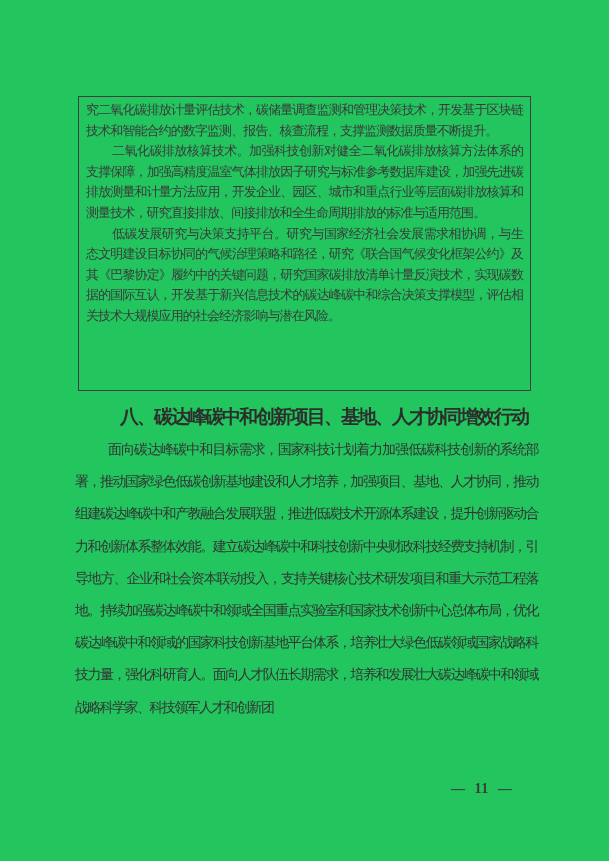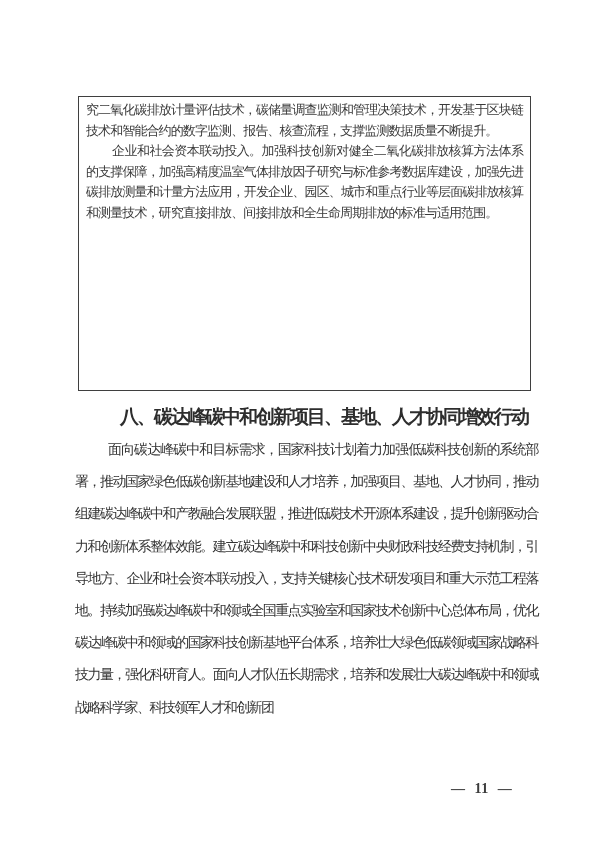--- a/index.html
+++ b/index.html
@@ -5,21 +5,21 @@
   * { margin: 0; padding: 0; box-sizing: border-box; }
 
   html, body {
     background: #e9e9e9;
   }
 
   .page {
     position: relative;
     width: 609px;
     height: 861px;
-    background: #ffffff;
+    background: #22c55e;
     font-family: "Liberation Serif", serif;
     color: #363636;
     overflow: hidden;
   }
 
   
   .excerpt-box {
     position: absolute;
     left: 78px;
     top: 96px;
@@ -82,21 +82,22 @@
     font-weight: bold;
   }
 </style>
 </head>
 <body>
 
 <div class="page">
 
   <div class="excerpt-box">
     <p class="no-indent">究二氧化碳排放计量评估技术，碳储量调查监测和管理决策技术，开发基于区块链技术和智能合约的数字监测、报告、核查流程，支撑监测数据质量不断提升。</p>
-    <p class="indent">企业和社会资本联动投入。加强科技创新对健全二氧化碳排放核算方法体系的支撑保障，加强高精度温室气体排放因子研究与标准参考数据库建设，加强先进碳排放测量和计量方法应用，开发企业、园区、城市和重点行业等层面碳排放核算和测量技术，研究直接排放、间接排放和全生命周期排放的标准与适用范围。</p>
+    <p class="indent">二氧化碳排放核算技术。加强科技创新对健全二氧化碳排放核算方法体系的支撑保障，加强高精度温室气体排放因子研究与标准参考数据库建设，加强先进碳排放测量和计量方法应用，开发企业、园区、城市和重点行业等层面碳排放核算和测量技术，研究直接排放、间接排放和全生命周期排放的标准与适用范围。</p>
+    <p class="indent">低碳发展研究与决策支持平台。研究与国家经济社会发展需求相协调，与生态文明建设目标协同的气候治理策略和路径，研究《联合国气候变化框架公约》及其《巴黎协定》履约中的关键问题，研究国家碳排放清单计量反演技术，实现碳数据的国际互认，开发基于新兴信息技术的碳达峰碳中和综合决策支撑模型，评估相关技术大规模应用的社会经济影响与潜在风险。</p>
   </div>
 
   <h2 class="section-heading">八、碳达峰碳中和创新项目、基地、人才协同增效行动</h2>
 
   <p class="body-para">面向碳达峰碳中和目标需求，国家科技计划着力加强低碳科技创新的系统部署，推动国家绿色低碳创新基地建设和人才培养，加强项目、基地、人才协同，推动组建碳达峰碳中和产教融合发展联盟，推进低碳技术开源体系建设，提升创新驱动合力和创新体系整体效能。建立碳达峰碳中和科技创新中央财政科技经费支持机制，引导地方、企业和社会资本联动投入，支持关键核心技术研发项目和重大示范工程落地。持续加强碳达峰碳中和领域全国重点实验室和国家技术创新中心总体布局，优化碳达峰碳中和领域的国家科技创新基地平台体系，培养壮大绿色低碳领域国家战略科技力量，强化科研育人。面向人才队伍长期需求，培养和发展壮大碳达峰碳中和领域战略科学家、科技领军人才和创新团</p>
 
   <div class="page-number">— 11 —</div>
 
 </div>
 

